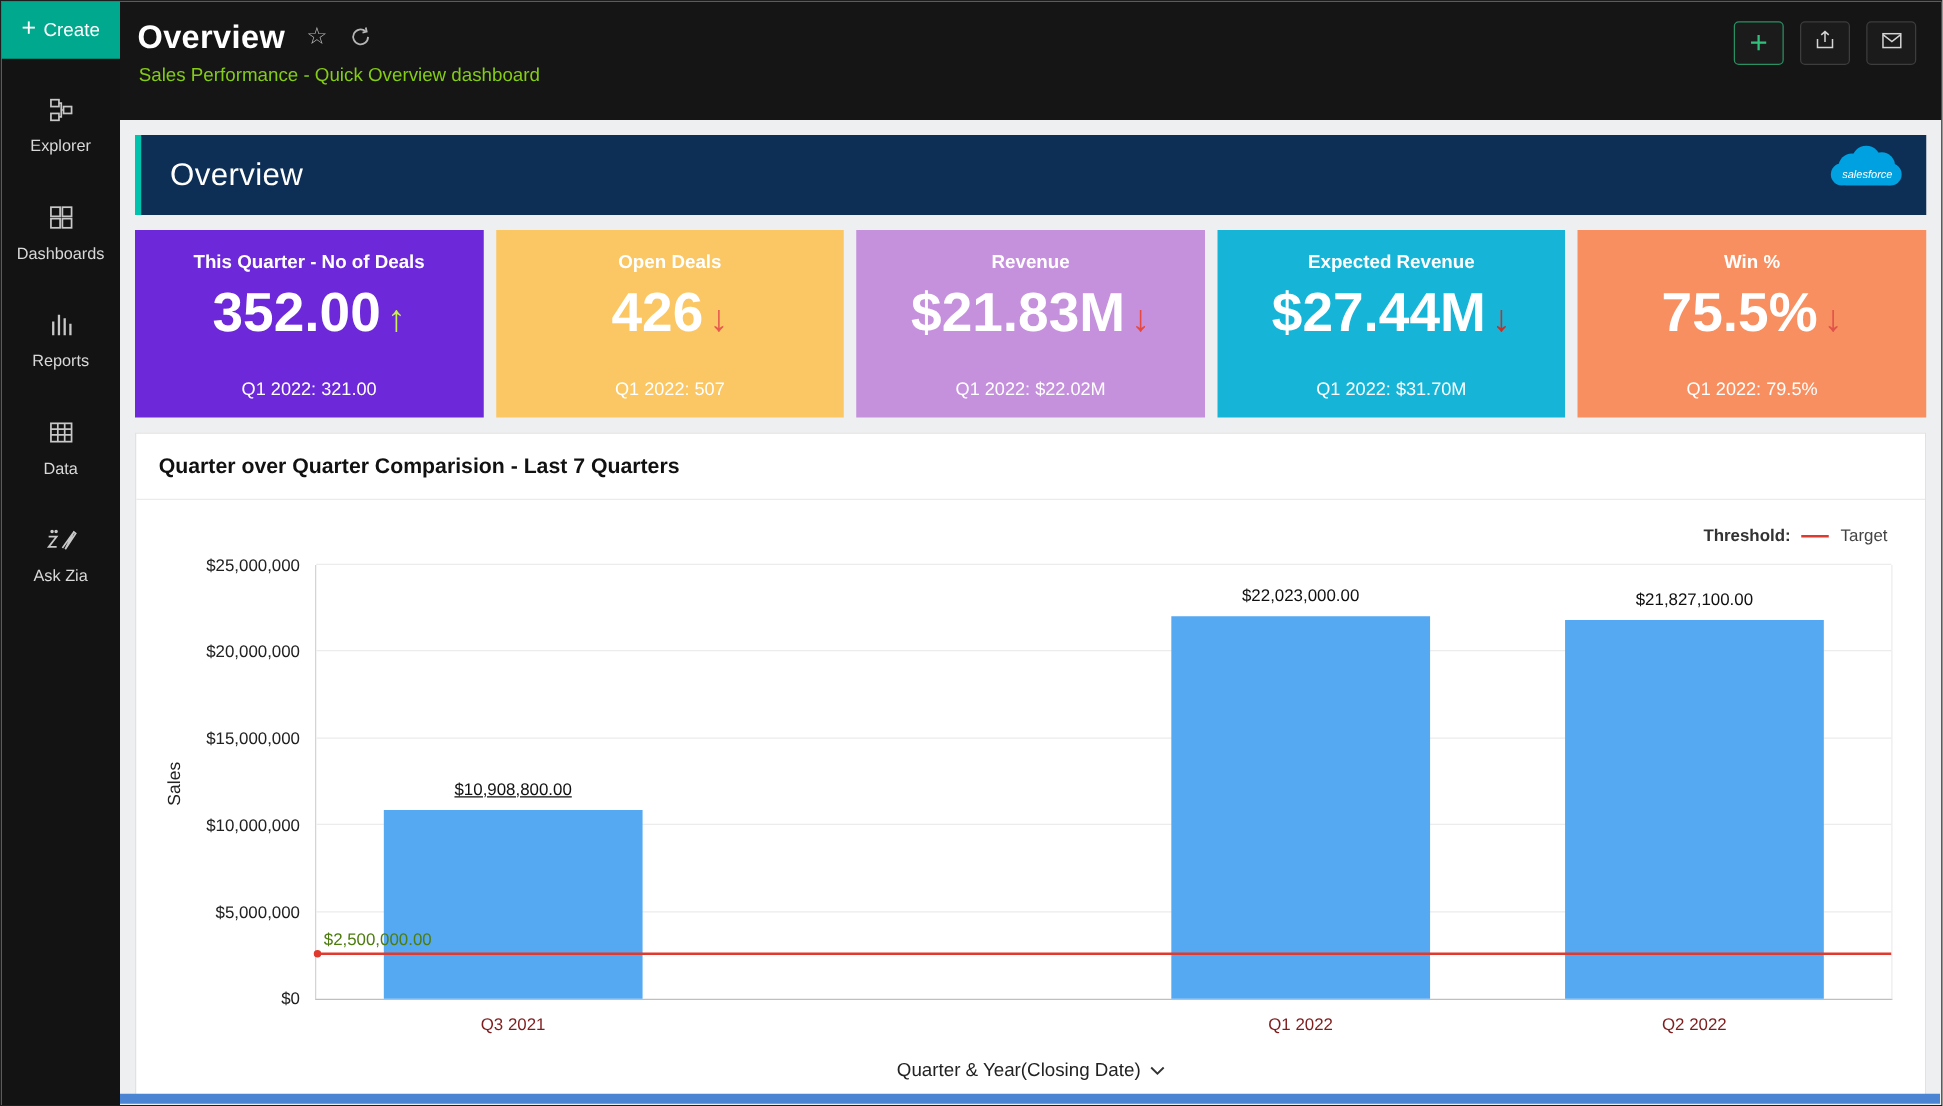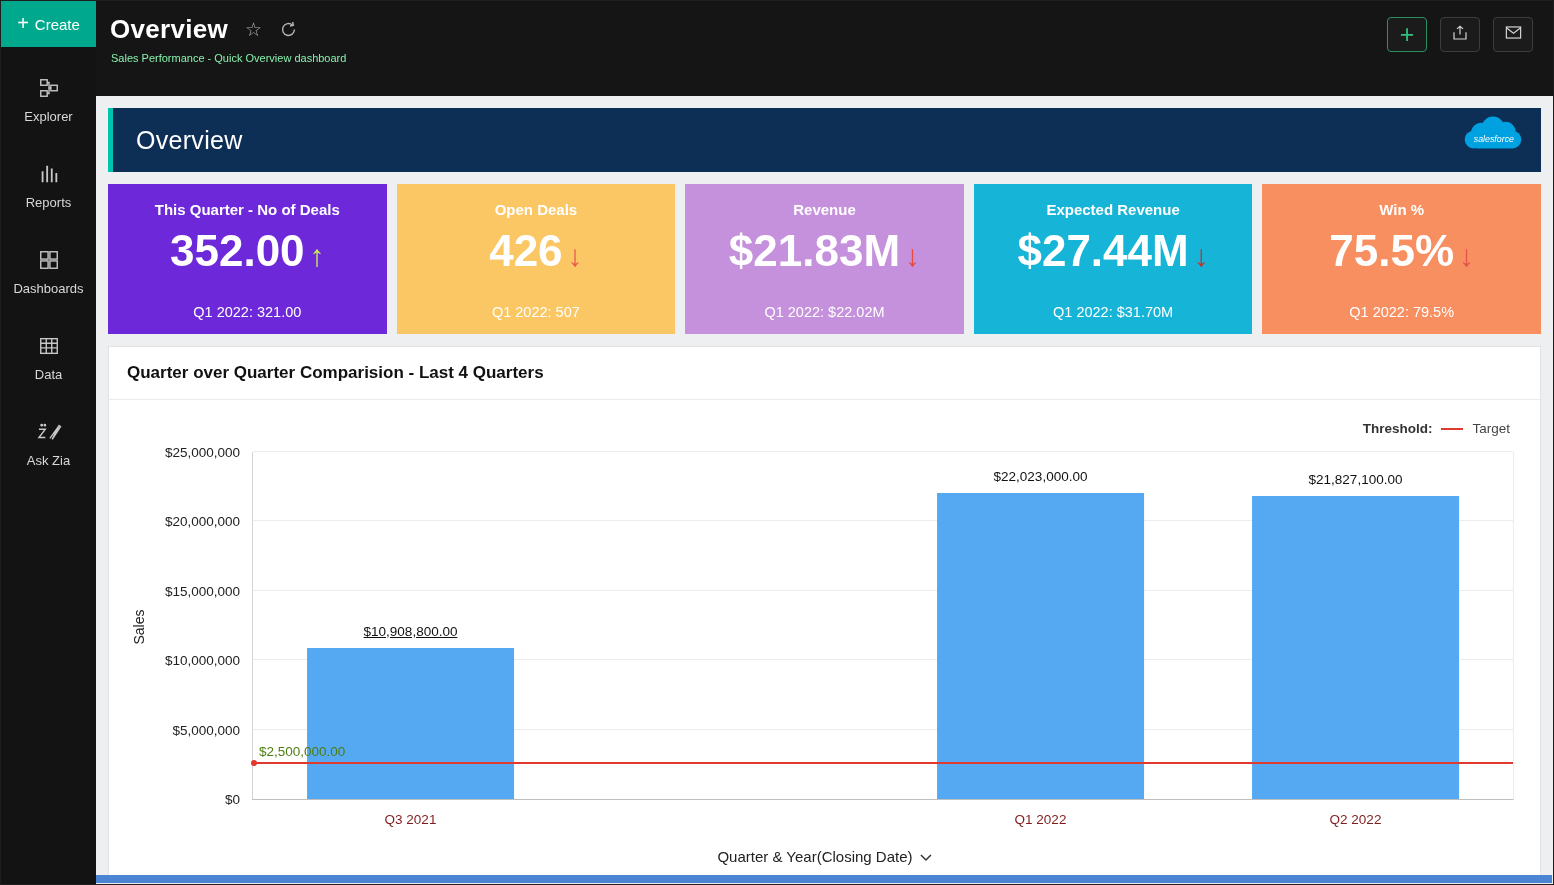--- a/index.html
+++ b/index.html
@@ -13,21 +13,21 @@
   .create-plus{font-size:20px;font-weight:400;margin-top:-2px;}
   .side-items{margin-top:10px;}
   .side-item{display:flex;flex-direction:column;align-items:center;gap:9px;padding:19px 2px;color:#d8d8d8;font-size:13px;cursor:pointer;}
   .side-icon{height:24px;display:flex;align-items:center;justify-content:center;}
 
   
   .header{position:absolute;left:95px;top:0;right:0;height:95px;background:#151515;color:#fff;}
   .header-title-row{display:flex;align-items:center;padding:13px 0 0 14px;}
   .header-title{font-size:26px;font-weight:bold;letter-spacing:.3px;}
   .icon-btn-inline{margin-left:17px;color:#b5b5b5;font-size:19px;cursor:pointer;line-height:1;display:flex;align-items:center;}
-  .header-subtitle{padding:7px 0 0 15px;font-size:11px;color:#86efac;}
+  .header-subtitle{padding:7px 0 0 15px;font-size:15px;color:#84cc16;}
   .header-actions{position:absolute;right:20px;top:16px;display:flex;gap:13px;}
   .action-btn{width:40px;height:35px;border:1px solid #3d3d3d;border-radius:4px;background:#1b1b1b;display:flex;align-items:center;justify-content:center;cursor:pointer;}
   .action-btn.add{border-color:#2a8f63;color:#31c07c;font-size:25px;font-weight:400;line-height:1;}
 
   
   .main{position:absolute;left:95px;top:95px;right:0;bottom:0;background:#edeff1;}
   .banner{position:absolute;left:12px;right:12px;top:12px;height:64px;background:#0d2e55;border-left:5px solid #00c3ad;display:flex;align-items:center;padding-left:23px;}
   .banner-title{color:#fff;font-size:25px;font-weight:400;letter-spacing:.3px;}
   .sf-logo{position:absolute;right:16px;top:5px;}
 
@@ -82,39 +82,39 @@
                 <rect x="3" y="15" width="7" height="6"></rect>
                 <path d="M10 6h2v12h-2M12 12h2"></path>
               </g>
             </svg>
         </span>
         <span>Explorer</span>
       </div>
       <div class="side-item">
         <span class="side-icon">
           <svg viewBox="0 0 24 24" width="22" height="22">
-              <g stroke="#c8c8c8" stroke-width="2" fill="none">
-                <path d="M5 21V9M10 21V3M15 21V6M20 21V11"></path>
-              </g>
-            </svg>
-        </span>
-        <span>Reports</span>
-      </div>
-      <div class="side-item">
-        <span class="side-icon">
-          <svg viewBox="0 0 24 24" width="22" height="22">
               <g fill="none" stroke="#c8c8c8" stroke-width="1.5">
                 <rect x="3" y="3" width="8" height="8"></rect>
                 <rect x="13" y="3" width="8" height="8"></rect>
                 <rect x="3" y="13" width="8" height="8"></rect>
                 <rect x="13" y="13" width="8" height="8"></rect>
               </g>
             </svg>
         </span>
         <span>Dashboards</span>
+      </div>
+      <div class="side-item">
+        <span class="side-icon">
+          <svg viewBox="0 0 24 24" width="22" height="22">
+              <g stroke="#c8c8c8" stroke-width="2" fill="none">
+                <path d="M5 21V9M10 21V3M15 21V6M20 21V11"></path>
+              </g>
+            </svg>
+        </span>
+        <span>Reports</span>
       </div>
       <div class="side-item">
         <span class="side-icon">
           <svg viewBox="0 0 24 24" width="22" height="22">
               <g fill="none" stroke="#c8c8c8" stroke-width="1.5">
                 <rect x="3" y="4" width="18" height="16"></rect>
                 <path d="M3 9h18M3 14h18M9 4v16M15 4v16"></path>
               </g>
             </svg>
         </span>
@@ -219,21 +219,21 @@
       </div>
       <div class="kpi-card" style="background: rgb(247, 143, 96);">
         <div class="kpi-title">Win %</div>
         <div class="kpi-value-row"><span>75.5%</span><span class="kpi-arrow" style="color: rgb(224, 82, 74);">↓</span></div>
         <div class="kpi-compare">Q1 2022: 79.5%</div>
       </div>
     </div>
 
     <div class="chart-card">
       <div class="chart-header">
-        <span class="chart-title">Quarter over Quarter Comparision - Last 4 Quarters</span>
+        <span class="chart-title">Quarter over Quarter Comparision - Last 7 Quarters</span>
       </div>
       <div class="chart-legend">
         <span class="legend-label">Threshold:</span>
         <span class="legend-line" style="background: rgb(224, 57, 46);"></span>
         <span class="legend-item">Target</span>
       </div>
       <div class="y-axis-title">Sales</div>
       <div class="plot-wrap">
         <div class="plot">
             <div class="y-tick-label" style="bottom: 0%;">$0</div>

